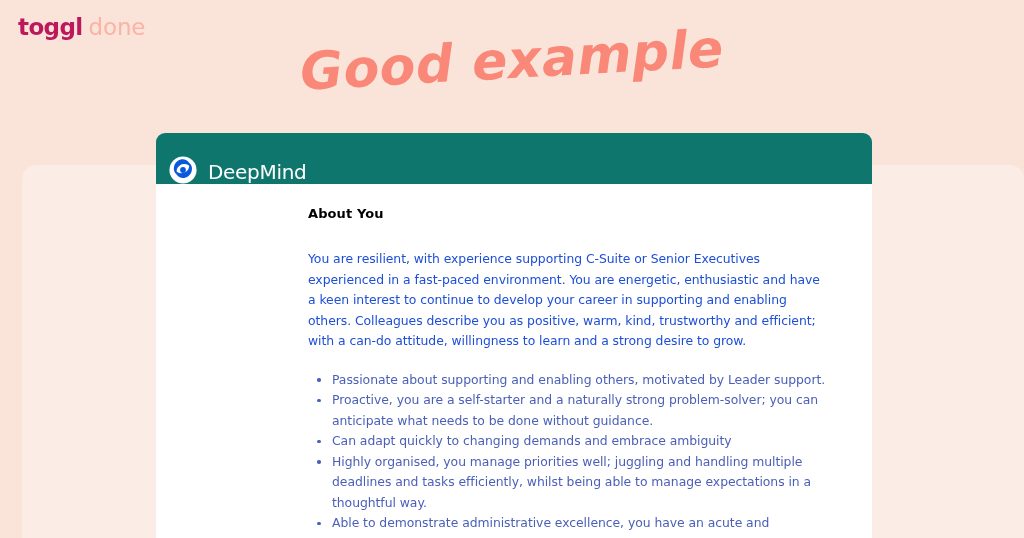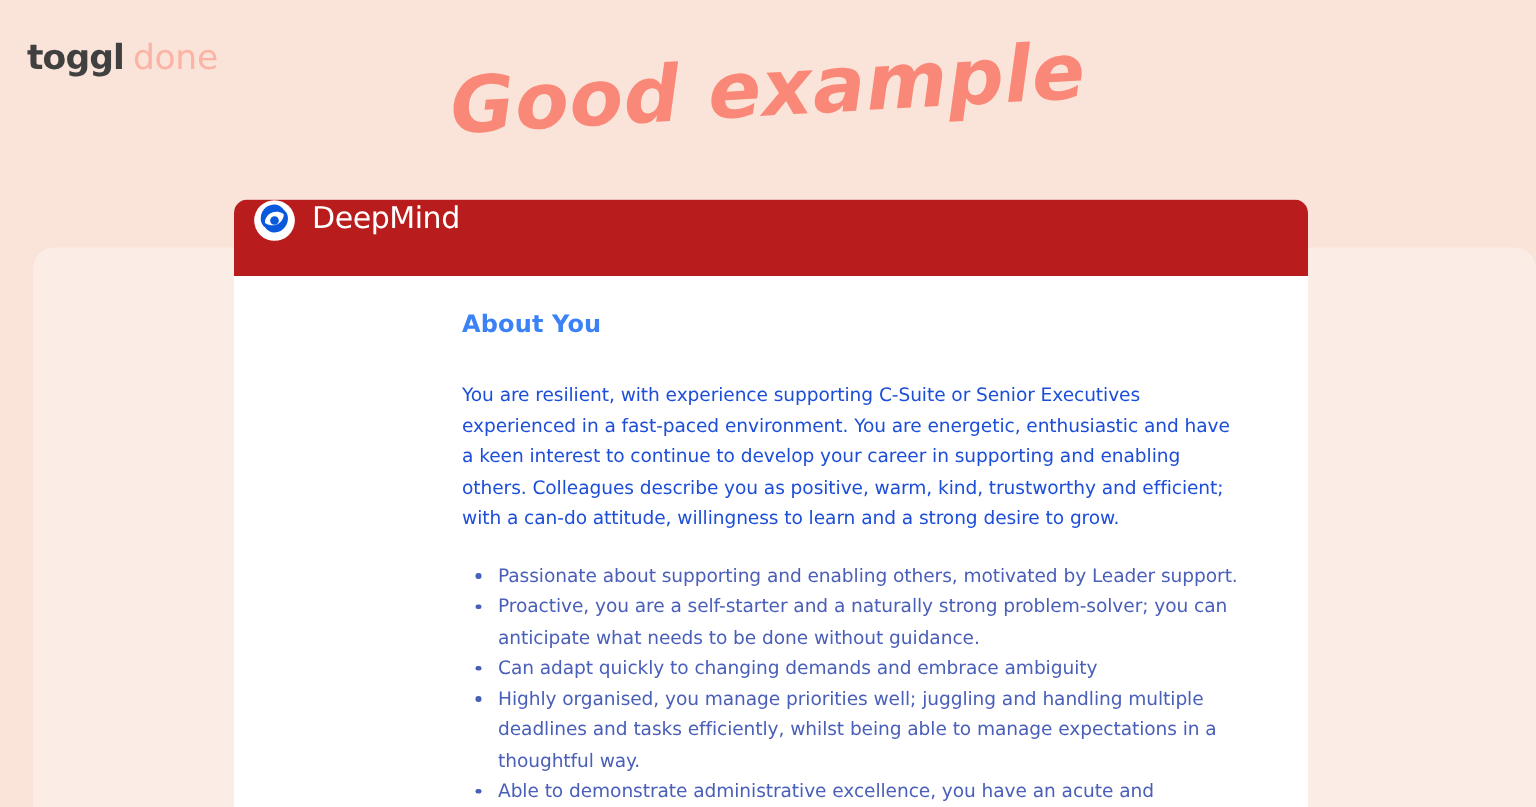--- a/index.html
+++ b/index.html
@@ -25,22 +25,21 @@
     align-items: baseline;
     gap: 6px;
     line-height: 1;
     user-select: none;
   }
   .brand-toggl {
     font-family: "DejaVu Sans", sans-serif;
     font-size: 23px;
     font-weight: 700;
     letter-spacing: -0.6px;
-    color: #404040;
-    margin-top: 12px;
+    color: #be185d;
   }
   .brand-hire {
     font-family: "DejaVu Sans", sans-serif;
     font-size: 23px;
     font-weight: 400;
     letter-spacing: -0.2px;
     color: #FBB3A6;
   }
 
   
@@ -82,23 +81,23 @@
     top: 133px;
     width: 716px;
     height: 405px;
     background: #FFFFFF;
     border-radius: 9px 9px 0 0;
     overflow: hidden;
   }
 
   .doc-header {
     height: 51px;
-    background: #b91c1c;
+    background: #0f766e;
     display: flex;
-    align-items: flex-start;
+    align-items: flex-end;
     padding-left: 13px;
     gap: 11px;
   }
 
   .dm-logo {
     width: 28px;
     height: 28px;
     flex: 0 0 28px;
     display: block;
   }
@@ -109,23 +108,23 @@
     font-size: 20px;
     font-weight: 500;
     letter-spacing: -0.3px;
   }
 
   .doc-body {
     padding: 22px 46px 0 152px;
   }
 
   .section-title {
-    color: #3b82f6;
-    font-family: "DejaVu Sans", sans-serif;
-    font-size: 16px;
+    color: #000000;
+    font-family: "DejaVu Sans", sans-serif;
+    font-size: 13px;
     font-weight: 700;
     letter-spacing: 0.1px;
     margin-bottom: 28px;
   }
 
   .doc-paragraph {
     color: #1d4ed8;
     font-family: "DejaVu Sans", sans-serif;
     font-size: 12.4px;
     line-height: 20.5px;

